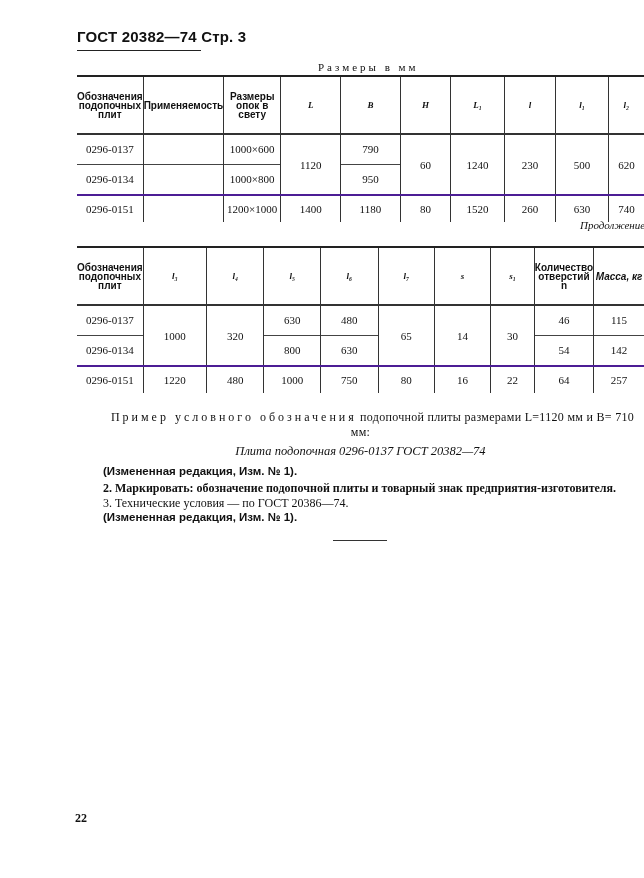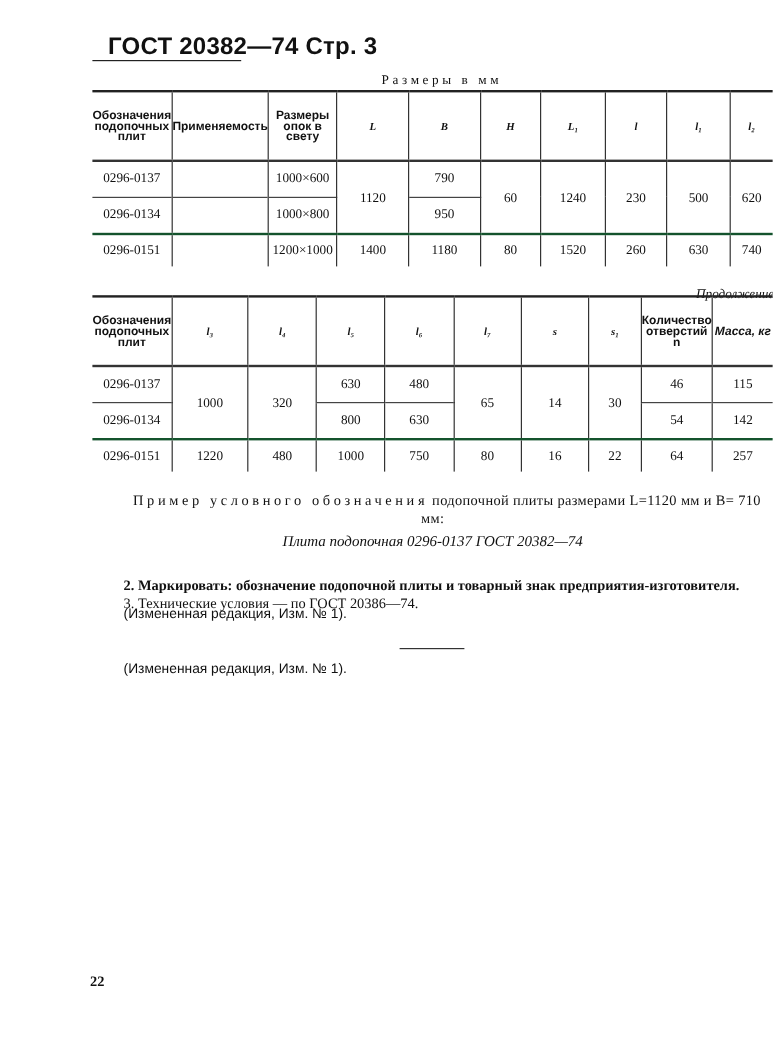--- a/index.html
+++ b/index.html
@@ -1,34 +1,34 @@
 <!DOCTYPE html>
 <html><head>
 <meta charset="utf-8">
 <style>
   html, body { margin:0; padding:0; background:#ffffff; }
   body { width:644px; height:878px; position:relative; overflow:hidden; font-family:"Liberation Serif", serif; color:#111; }
-  .header { position:absolute; left:77px; top:28px; font-family:"Liberation Sans", sans-serif; font-weight:bold; font-size:20px; letter-spacing:0.2px;margin-left:13px; }
+  .header { position:absolute; left:77px; top:28px; font-family:"Liberation Sans", sans-serif; font-weight:bold; font-size:15px; letter-spacing:0.2px; }
   .header-rule { position:absolute; left:77px; top:50px; width:124px; height:1px; background:#222; }
   .units { position:absolute; left:318px; top:61px; font-size:11px; letter-spacing:3px; }
-  .cont { position:absolute; left:580px; top:239px; font-size:11px; font-style:italic; }
+  .cont { position:absolute; left:580px; top:219px; font-size:11px; font-style:italic; }
   table.t { position:absolute; border-collapse:collapse; font-size:11px; }
   table.t td, table.t th { border-left:1px solid #333; border-top:1px solid #444; text-align:center; vertical-align:middle; padding:0; }
   table.t tr > *:first-child { border-left:none; }
   table.t thead th { border-top:2px solid #222; border-bottom:2px solid #333; font-weight:bold; }
   table.t thead th.hdr-txt { font-size:10px; line-height:9px; font-family:"Liberation Sans", sans-serif; }
   table.t thead th.sym { font-style:italic; font-size:9px; }
-  table.t tr.r3 td { border-top:2px solid #14532d; }
+  table.t tr.r3 td { border-top:2px solid #4c1d95; }
   #t1 { left:77px; top:75px; width:567px; }
   #t2 { left:77px; top:246px; width:567px; }
   .para { position:absolute; left:77px; font-size:12px; line-height:15px;text-align:center; }
   .p1 { top:410px; width:567px; letter-spacing:0.3px; }
   .p1 .sp { letter-spacing:3px; }
   .ex { position:absolute; left:77px; width:567px; top:444px; text-align:center; font-style:italic; font-size:12.5px; }
-  .b { font-weight:normal; font-family:"Liberation Sans", sans-serif; font-size:11.5px;margin-top:41px; }
+  .b { font-weight:bold; font-family:"Liberation Sans", sans-serif; font-size:11.5px; }
   .l1 { position:absolute; left:103px; top:465px; }
   .l2 { position:absolute; left:103px; top:481px; font-size:12px;font-weight:bold; }
   .l3 { position:absolute; left:103px; top:496px; font-size:12px; }
   .l4 { position:absolute; left:103px; top:511px; }
   .endrule { position:absolute; left:333px; top:540px; width:54px; height:1px; background:#333; }
   .pageno { position:absolute; left:75px; top:811px; font-size:12px; font-weight:bold; }
 </style>
 </head>
 <body>
 

